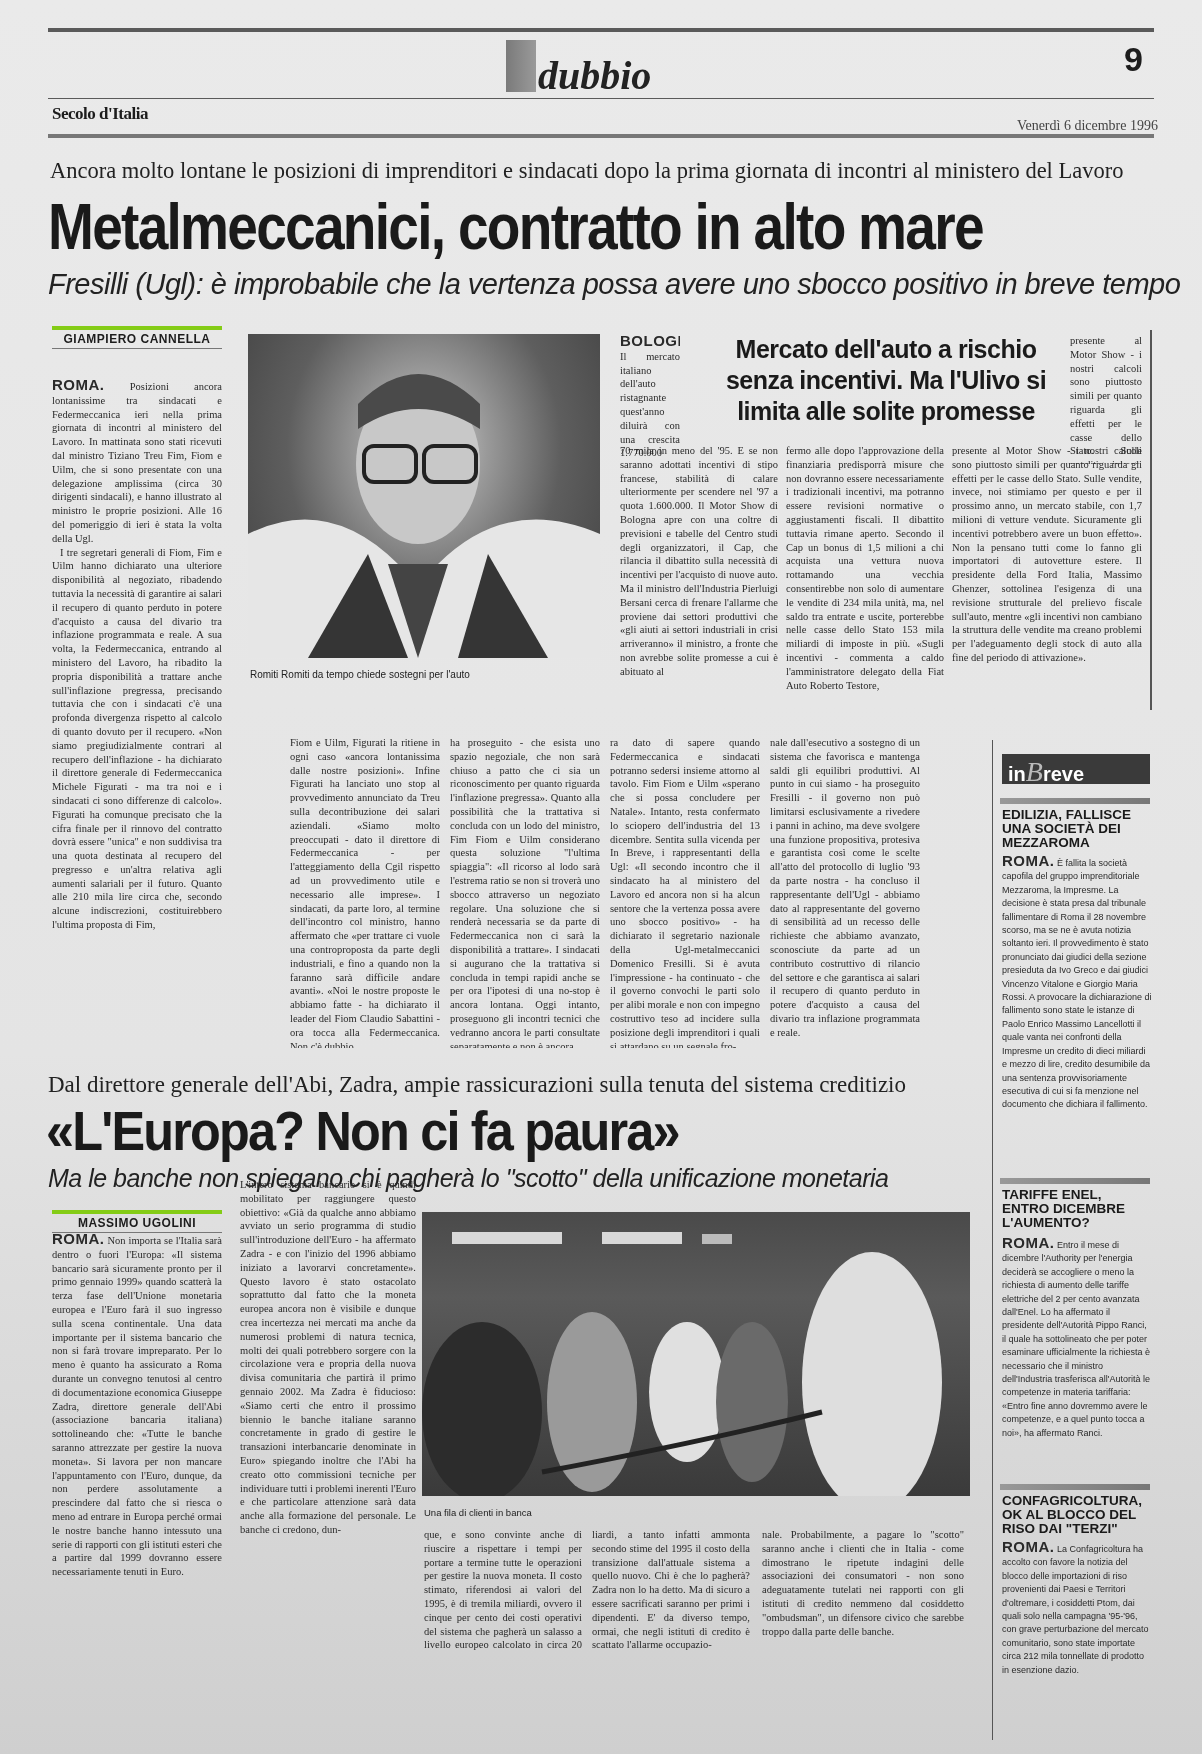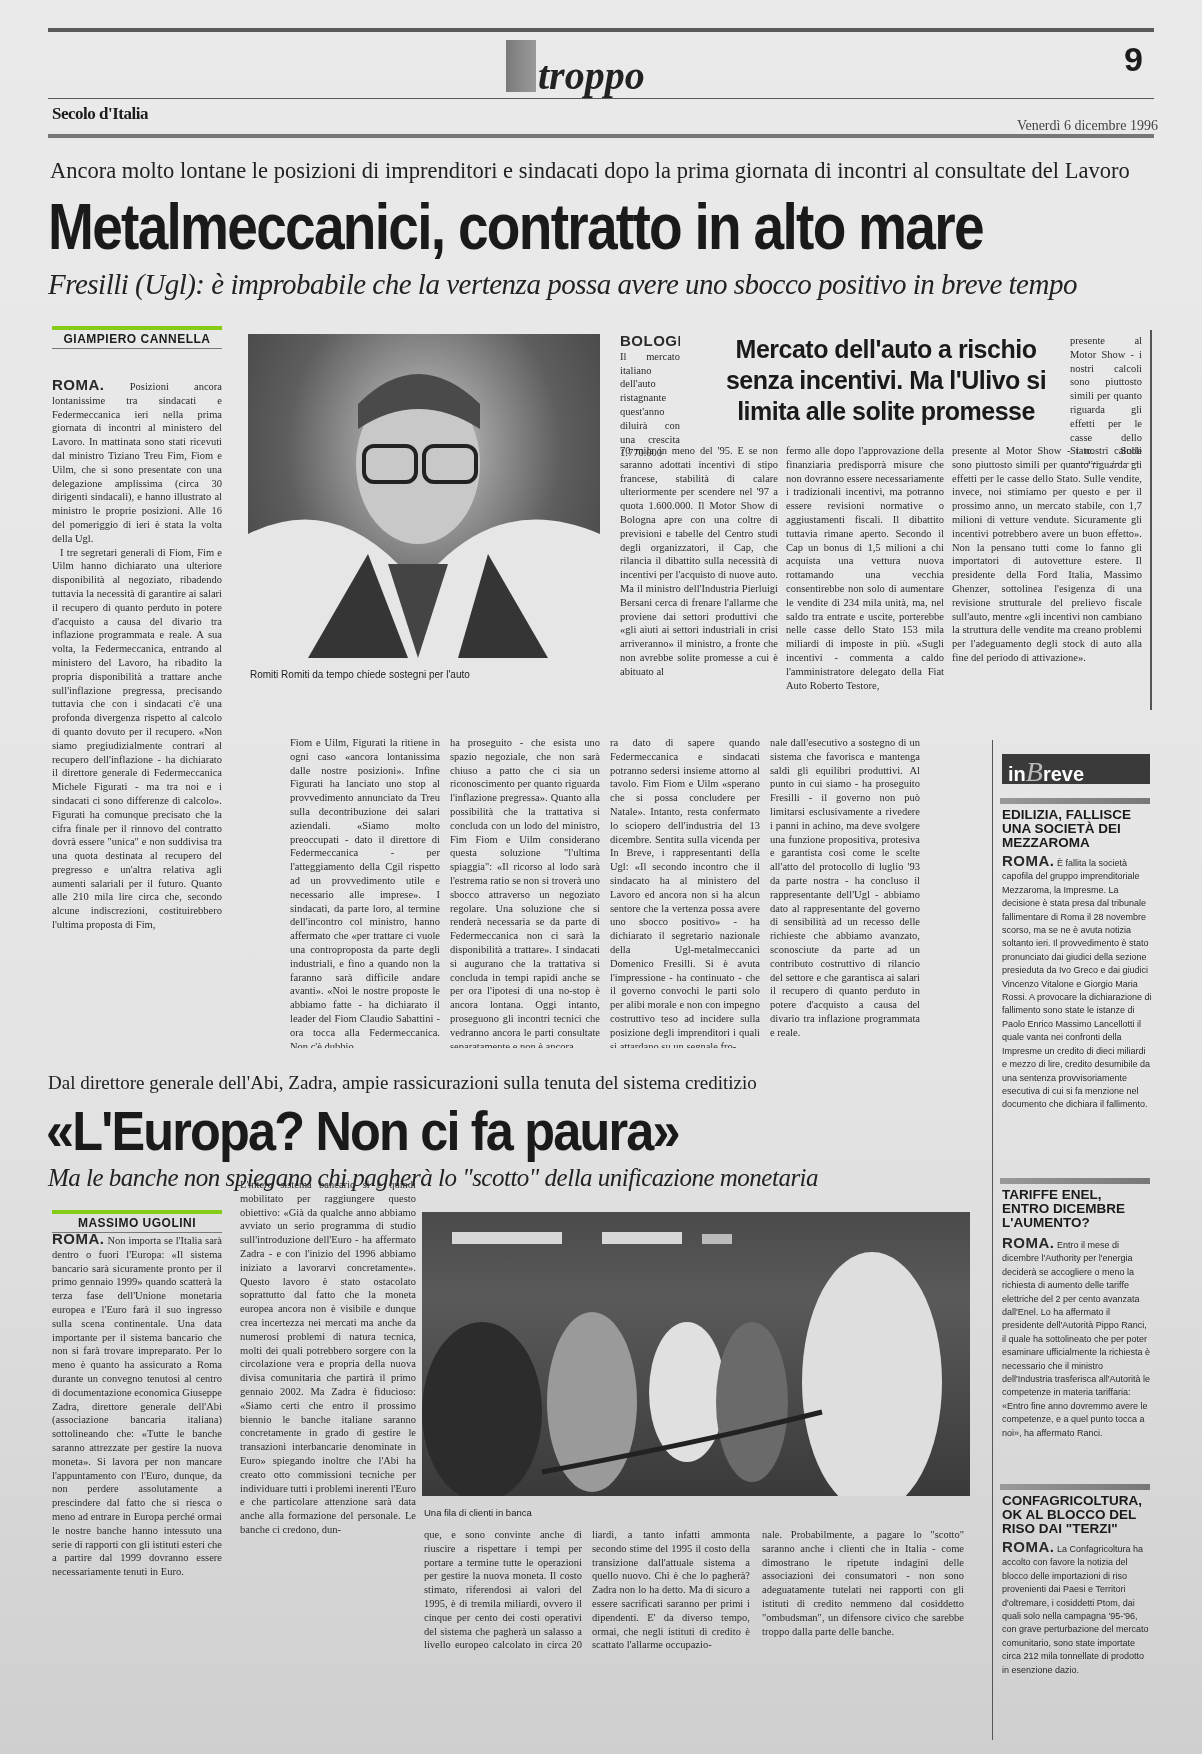--- a/index.html
+++ b/index.html
@@ -20,21 +20,21 @@
     font-size: 40px; color: #222; letter-spacing: 0px;
   }
   .page-num { position: absolute; left: 1124px; top: 40px; font-family: "Liberation Sans", sans-serif; font-weight: bold; font-size: 34px; }
   .paper-name { position: absolute; left: 52px; top: 104px; font-size: 17px; font-weight: bold; letter-spacing: -0.5px; }
   .date { position: absolute; right: 44px; top: 118px; font-size: 14px; color: #444; }
   .kicker { position: absolute; font-family: "Liberation Serif", serif; font-size: 22px; color: #222; white-space: nowrap; }
   .headline {
     position: absolute; font-family: "Liberation Sans", sans-serif; font-weight: bold;
     color: #1a1a1a; white-space: nowrap; letter-spacing: -2px; transform-origin: left top;
   }
-  .subhead { position: absolute; font-family: Liberation Serif, serif; font-style: italic; color: #222; white-space: nowrap; letter-spacing: -0.5px; }
+  .subhead { position: absolute; font-family: Liberation Sans, sans-serif; font-style: italic; color: #222; white-space: nowrap; letter-spacing: -0.5px; }
   .byline {
     position: absolute; font-family: "Liberation Sans", sans-serif; font-weight: bold; font-size: 12px;
     text-align: center; letter-spacing: 0.5px; border-top: 4px solid #84cc16; border-bottom: 1px solid #777; padding: 2px 0;
   }
   .col {
     position: absolute; font-size: 10.5px; line-height: 13.8px; text-align: justify; color: #2a2a2a;
     overflow: hidden; hyphens: auto;
   }
   .col p { text-indent: 8px; }
   .col p.first { text-indent: 0; }
@@ -55,29 +55,29 @@
   .brief-body {
     position: absolute; font-family: "Liberation Sans", sans-serif; font-size: 9px; line-height: 13.4px; color: #2a2a2a; overflow: hidden;
   }
 </style>
 </head>
 <body>
 
 <div class="rule" style="left:48px;top:28px;width:1106px;height:4px;"></div>
 <div class="masthead-E"></div>
 <div class="section-title">
-  <span>troppo</span>
+  <span>dubbio</span>
 </div>
 <div class="page-num">9</div>
 <div class="rule" style="left:48px;top:98px;width:1106px;height:1px;"></div>
 <div class="paper-name">Secolo d'Italia</div>
 <div class="date">Venerdì 6 dicembre 1996</div>
 <div class="rule" style="left:48px;top:134px;width:1106px;height:4px;background:#777;"></div>
 
-<div class="kicker" style="left:50px;top:158px;font-size:22.5px;">Ancora molto lontane le posizioni di imprenditori e sindacati dopo la prima giornata di incontri al consultate del Lavoro</div>
+<div class="kicker" style="left:50px;top:158px;font-size:22.5px;">Ancora molto lontane le posizioni di imprenditori e sindacati dopo la prima giornata di incontri al ministero del Lavoro</div>
 <div class="headline" style="left:48px;top:190px;font-size:64px;transform:scaleX(0.86);">Metalmeccanici, contratto in alto mare</div>
 <div class="subhead" style="left:48px;top:268px;font-size:29px;">Fresilli (Ugl): è improbabile che la vertenza possa avere uno sbocco positivo in breve tempo</div>
 
 <div class="byline" style="left:52px;top:326px;width:170px;">GIAMPIERO CANNELLA</div>
 
 <div class="col" style="left:52px;top:366px;width:170px;height:698px;margin-top:12px;">
   <p class="first"><span class="dateline">ROMA.</span> <span>Posizioni ancora lontanissime tra sindacati e Federmeccanica ieri nella prima giornata di incontri al ministero del Lavoro. In mattinata sono stati ricevuti dal ministro Tiziano Treu Fim, Fiom e Uilm, che si sono presentate con una delegazione amplissima (circa 30 dirigenti sindacali), e hanno illustrato al ministro le proprie posizioni. Alle 16 del pomeriggio di ieri è stata la volta della Ugl.</span></p>
   <p>I tre segretari generali di Fiom, Fim e Uilm hanno dichiarato una ulteriore disponibilità al negoziato, ribadendo tuttavia la necessità di garantire ai salari il recupero di quanto perduto in potere d'acquisto a causa del divario tra inflazione programmata e reale. A sua volta, la Federmeccanica, entrando al ministero del Lavoro, ha ribadito la propria disponibilità a trattare anche sull'inflazione pregressa, precisando tuttavia che con i sindacati c'è una profonda divergenza rispetto al calcolo di quanto dovuto per il recupero. «Non siamo pregiudizialmente contrari al recupero dell'inflazione - ha dichiarato il direttore generale di Federmeccanica Michele Figurati - ma tra noi e i sindacati ci sono differenze di calcolo». Figurati ha comunque precisato che la cifra finale per il rinnovo del contratto dovrà essere "unica" e non suddivisa tra una quota destinata al recupero del pregresso e un'altra relativa agli aumenti salariali per il futuro. Quanto alle 210 mila lire circa che, secondo alcune indiscrezioni, costituirebbero l'ultima proposta di Fim,</p>
 </div>
 
@@ -142,21 +142,21 @@
 <div class="brief-body" style="left:1002px;top:1236px;width:150px;height:234px;">
   <span class="dateline">ROMA.</span> <span>Entro il mese di dicembre l'Authority per l'energia deciderà se accogliere o meno la richiesta di aumento delle tariffe elettriche del 2 per cento avanzata dall'Enel. Lo ha affermato il presidente dell'Autorità Pippo Ranci, il quale ha sottolineato che per poter esaminare ufficialmente la richiesta è necessario che il ministro dell'Industria trasferisca all'Autorità le competenze in materia tariffaria: «Entro fine anno dovremmo avere le competenze, e a quel punto tocca a noi», ha affermato Ranci.</span>
 </div>
 
 <div class="brief-bar" style="top:1484px;"></div>
 <div class="brief-title" style="left:1002px;top:1494px;width:150px;">CONFAGRICOLTURA, OK AL BLOCCO DEL RISO DAI "TERZI"</div>
 <div class="brief-body" style="left:1002px;top:1540px;width:150px;height:150px;">
   <span class="dateline">ROMA.</span> <span>La Confagricoltura ha accolto con favore la notizia del blocco delle importazioni di riso provenienti dai Paesi e Territori d'oltremare, i cosiddetti Ptom, dai quali solo nella campagna '95-'96, con grave perturbazione del mercato comunitario, sono state importate circa 212 mila tonnellate di prodotto in esenzione dazio.</span>
 </div>
 
-<div class="kicker" style="left:48px;top:1072px;font-size:19px;">Dal direttore generale dell'Abi, Zadra, ampie rassicurazioni sulla tenuta del sistema creditizio</div>
+<div class="kicker" style="left:48px;top:1072px;font-size:23px;">Dal direttore generale dell'Abi, Zadra, ampie rassicurazioni sulla tenuta del sistema creditizio</div>
 <div class="headline" style="left:46px;top:1098px;font-size:56px;transform:scaleX(0.9);">«L'Europa? Non ci fa paura»</div>
 <div class="subhead" style="left:48px;top:1164px;font-size:25px;">Ma le banche non spiegano chi pagherà lo "scotto" della unificazione monetaria</div>
 
 <div class="byline" style="left:52px;top:1210px;width:170px;">MASSIMO UGOLINI</div>
 <div class="col" style="left:52px;top:1232px;width:170px;height:460px;">
   <p class="first"><span class="dateline">ROMA.</span> <span>Non importa se l'Italia sarà dentro o fuori l'Europa: «Il sistema bancario sarà sicuramente pronto per il primo gennaio 1999» quando scatterà la terza fase dell'Unione monetaria europea e l'Euro farà il suo ingresso sulla scena continentale. Una data importante per il sistema bancario che non si farà trovare impreparato. Per lo meno è quanto ha assicurato a Roma durante un convegno tenutosi al centro di documentazione economica Giuseppe Zadra, direttore generale dell'Abi (associazione bancaria italiana) sottolineando che: «Tutte le banche saranno attrezzate per gestire la nuova moneta». Si lavora per non mancare l'appuntamento con l'Euro, dunque, da non perdere assolutamente a prescindere dal fatto che si riesca o meno ad entrare in Europa perché ormai le nostre banche hanno intessuto una serie di rapporti con gli istituti esteri che a partire dal 1999 dovranno essere necessariamente tenuti in Euro.</span></p>
 </div>
 <div class="col" style="left:240px;top:1178px;width:176px;height:480px;">
   <p class="first">L'intero sistema bancario si è quindi mobilitato per raggiungere questo obiettivo: «Già da qualche anno abbiamo avviato un serio programma di studio sull'introduzione dell'Euro - ha affermato Zadra - e con l'inizio del 1996 abbiamo iniziato a lavorarvi concretamente». Questo lavoro è stato ostacolato soprattutto dal fatto che la moneta europea ancora non è visibile e dunque crea incertezza nei mercati ma anche da numerosi problemi di natura tecnica, molti dei quali potrebbero sorgere con la circolazione vera e propria della nuova divisa comunitaria che partirà il primo gennaio 2002. Ma Zadra è fiducioso: «Siamo certi che entro il prossimo biennio le banche italiane saranno concretamente in grado di gestire le transazioni interbancarie denominate in Euro» spiegando inoltre che l'Abi ha creato otto commissioni tecniche per individuare tutti i problemi inerenti l'Euro e che particolare attenzione sarà data anche alla formazione del personale. Le banche ci credono, dun-</p>
 </div>

